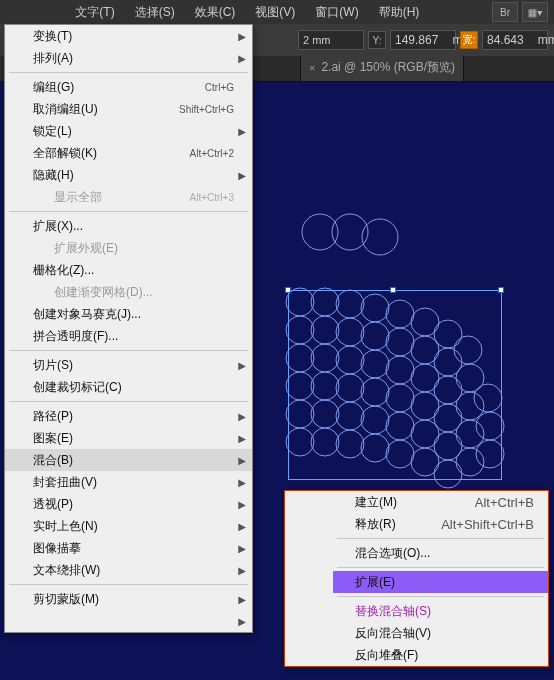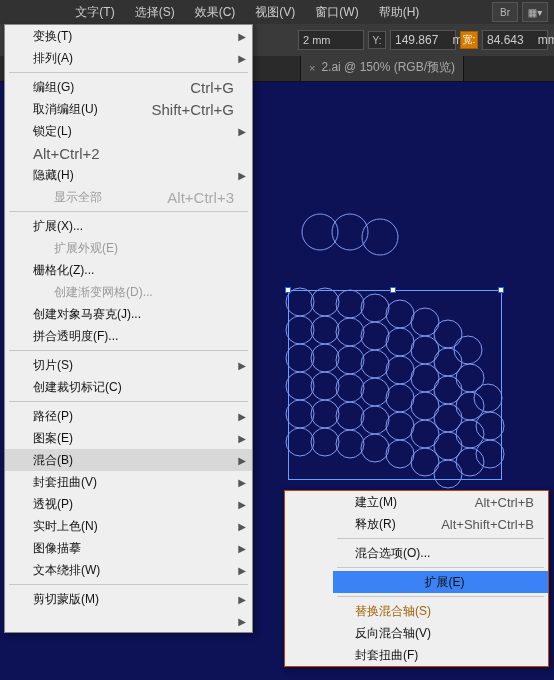--- a/index.html
+++ b/index.html
@@ -20,29 +20,29 @@
   .tabbar .tab { padding: 5px 8px; display: flex; align-items: center; gap: 6px; background: #3a3a3a; border: 1px solid #111; border-bottom: none; white-space: nowrap; }
   .tabbar .tab .x { color: #999; font-size: 11px; }
 
   .canvas { position: absolute; top: 82px; left: 0; right: 0; bottom: 0; background: #0d1155; overflow: hidden; z-index: 1; }
 
   .menu { position: absolute; top: 24px; left: 4px; width: 249px; background: #efefef; border: 1px solid #888; box-shadow: 2px 2px 6px rgba(0,0,0,.4); z-index: 100; }
   .menu .row { display: flex; align-items: center; padding: 3px 18px 3px 28px; color: #111; position: relative; height: 22px; white-space: nowrap; }
   .menu .row.disabled { color: #9a9a9a; margin-left: 21px; }
   .menu .row.highlight { background: #d8d8d8; }
   .menu .row .label { flex: 1; }
-  .menu .row .shortcut { color: #555; font-size: 15px; }
+  .menu .row .shortcut { color: #555; font-size: 10px; }
   .menu .row.disabled .shortcut { color: #aaa; }
   .menu .row .arrow { position: absolute; right: 6px; color: #555; font-size: 10px; }
   .menu .sep { height: 1px; background: #c7c7c7; margin: 3px 4px; }
 
   .submenu { position: absolute; top: 490px; left: 284px; width: 265px; background: #efefef; border: 1px solid #c2410c; box-shadow: 2px 2px 6px rgba(0,0,0,.4); z-index: 120; padding-left: 48px; }
   .submenu .row { display: flex; align-items: center; padding: 3px 14px 3px 22px; color: #111; height: 22px; white-space: nowrap; }
-  .submenu .row.disabled { color: #a16207; }
-  .submenu .row.highlight { background: #3b82f6; text-align: center; }
+  .submenu .row.disabled { color: #a21caf; }
+  .submenu .row.highlight { background: #8b5cf6; }
   .submenu .row .label { flex: 1; }
   .submenu .row .shortcut { color: #555; font-size: 13px; }
   .submenu .sep { height: 1px; background: #c7c7c7; margin: 3px 4px; }
 
   .sel-box { position:absolute; border:1px solid #6aa0ff; }
   .handle { position:absolute; width:6px; height:6px; background:#fff; border:1px solid #2a5fd0; }
 </style>
 </head>
 <body>
 
@@ -164,20 +164,21 @@
     </div>
     <div class="row">
       <span class="label">取消编组(U)</span>
       <span class="shortcut">Shift+Ctrl+G</span>
     </div>
     <div class="row">
       <span class="label">锁定(L)</span>
       <span class="arrow">▶</span>
     </div>
     <div class="row">
+      <span class="label">全部解锁(K)</span>
       <span class="shortcut">Alt+Ctrl+2</span>
     </div>
     <div class="row">
       <span class="label">隐藏(H)</span>
       <span class="arrow">▶</span>
     </div>
     <div class="row disabled">
       <span class="label">显示全部</span>
       <span class="shortcut">Alt+Ctrl+3</span>
     </div>
@@ -269,15 +270,15 @@
       <span class="label">扩展(E)</span>
     </div>
     <div class="sep"></div>
     <div class="row disabled">
       <span class="label">替换混合轴(S)</span>
     </div>
     <div class="row">
       <span class="label">反向混合轴(V)</span>
     </div>
     <div class="row">
-      <span class="label">封套扭曲(F)</span>
+      <span class="label">反向堆叠(F)</span>
     </div>
   </div>
 
 </body></html>

